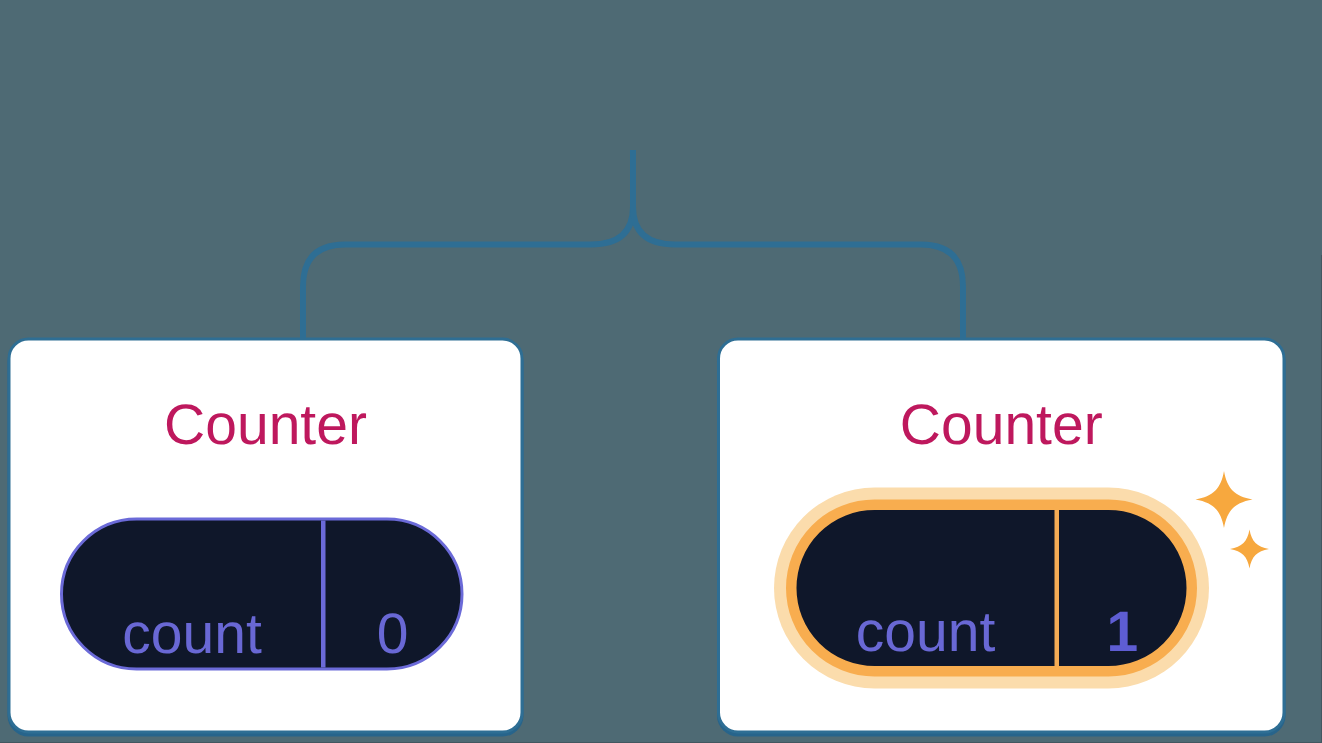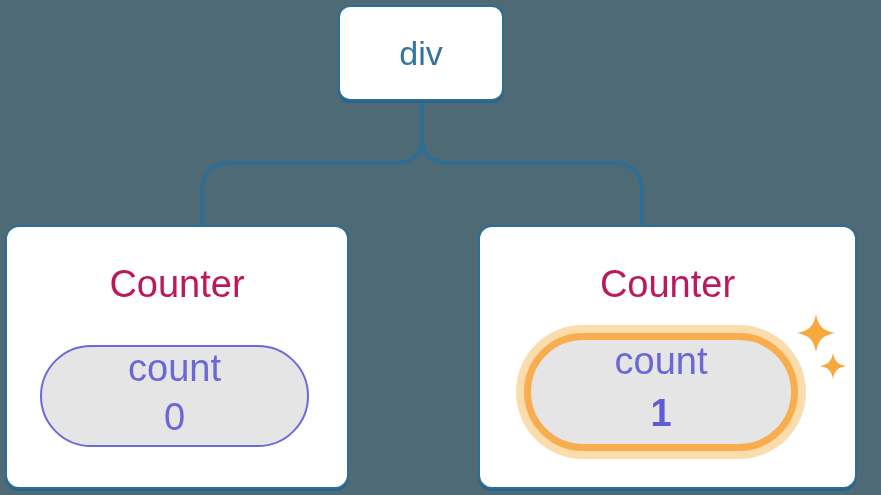--- a/index.html
+++ b/index.html
@@ -64,24 +64,23 @@
     width: 100%;
     text-align: center;
     color: #be185d;
     font-size: 38px;
     line-height: 1.15;
   }
   
   .pill {
     position: absolute;
     display: flex;
-    align-items: center;
-    background: #e5e5e5;
+    align-items: flex-end;
+    background: #0f172a;
     box-sizing: border-box;
-    flex-direction: column;
   }
   .pill-plain {
     left: 33px;
     top: 118px;
     width: 269px;
     height: 102px;
     border: 2.5px solid #6B6AD8;
     border-radius: 51px;
   }
   .pill-highlight {
@@ -129,23 +128,20 @@
 </head>
 <body>
 
 <div class="stage">
 
   <svg class="connector-svg" viewBox="0 0 881 495" xmlns="http://www.w3.org/2000/svg">
     <path d="M422 100 V138 Q422 163 394 163 H230 Q202 163 202 191 V227" fill="none" stroke="#2E6E94" stroke-width="4"></path>
     <path d="M422 138 Q422 163 450 163 H614 Q642 163 642 191 V227" fill="none" stroke="#2E6E94" stroke-width="4"></path>
   </svg>
 
-  <div class="root-node">
-    <span class="root-label">div</span>
-  </div>
 
   <div class="card card-left">
     <div class="card-heading">Counter</div>
     <div class="pill pill-plain">
       <div class="pill-key">count</div>
       <div class="pill-sep"></div>
       <div class="pill-val">0</div>
     </div>
   </div>
 

